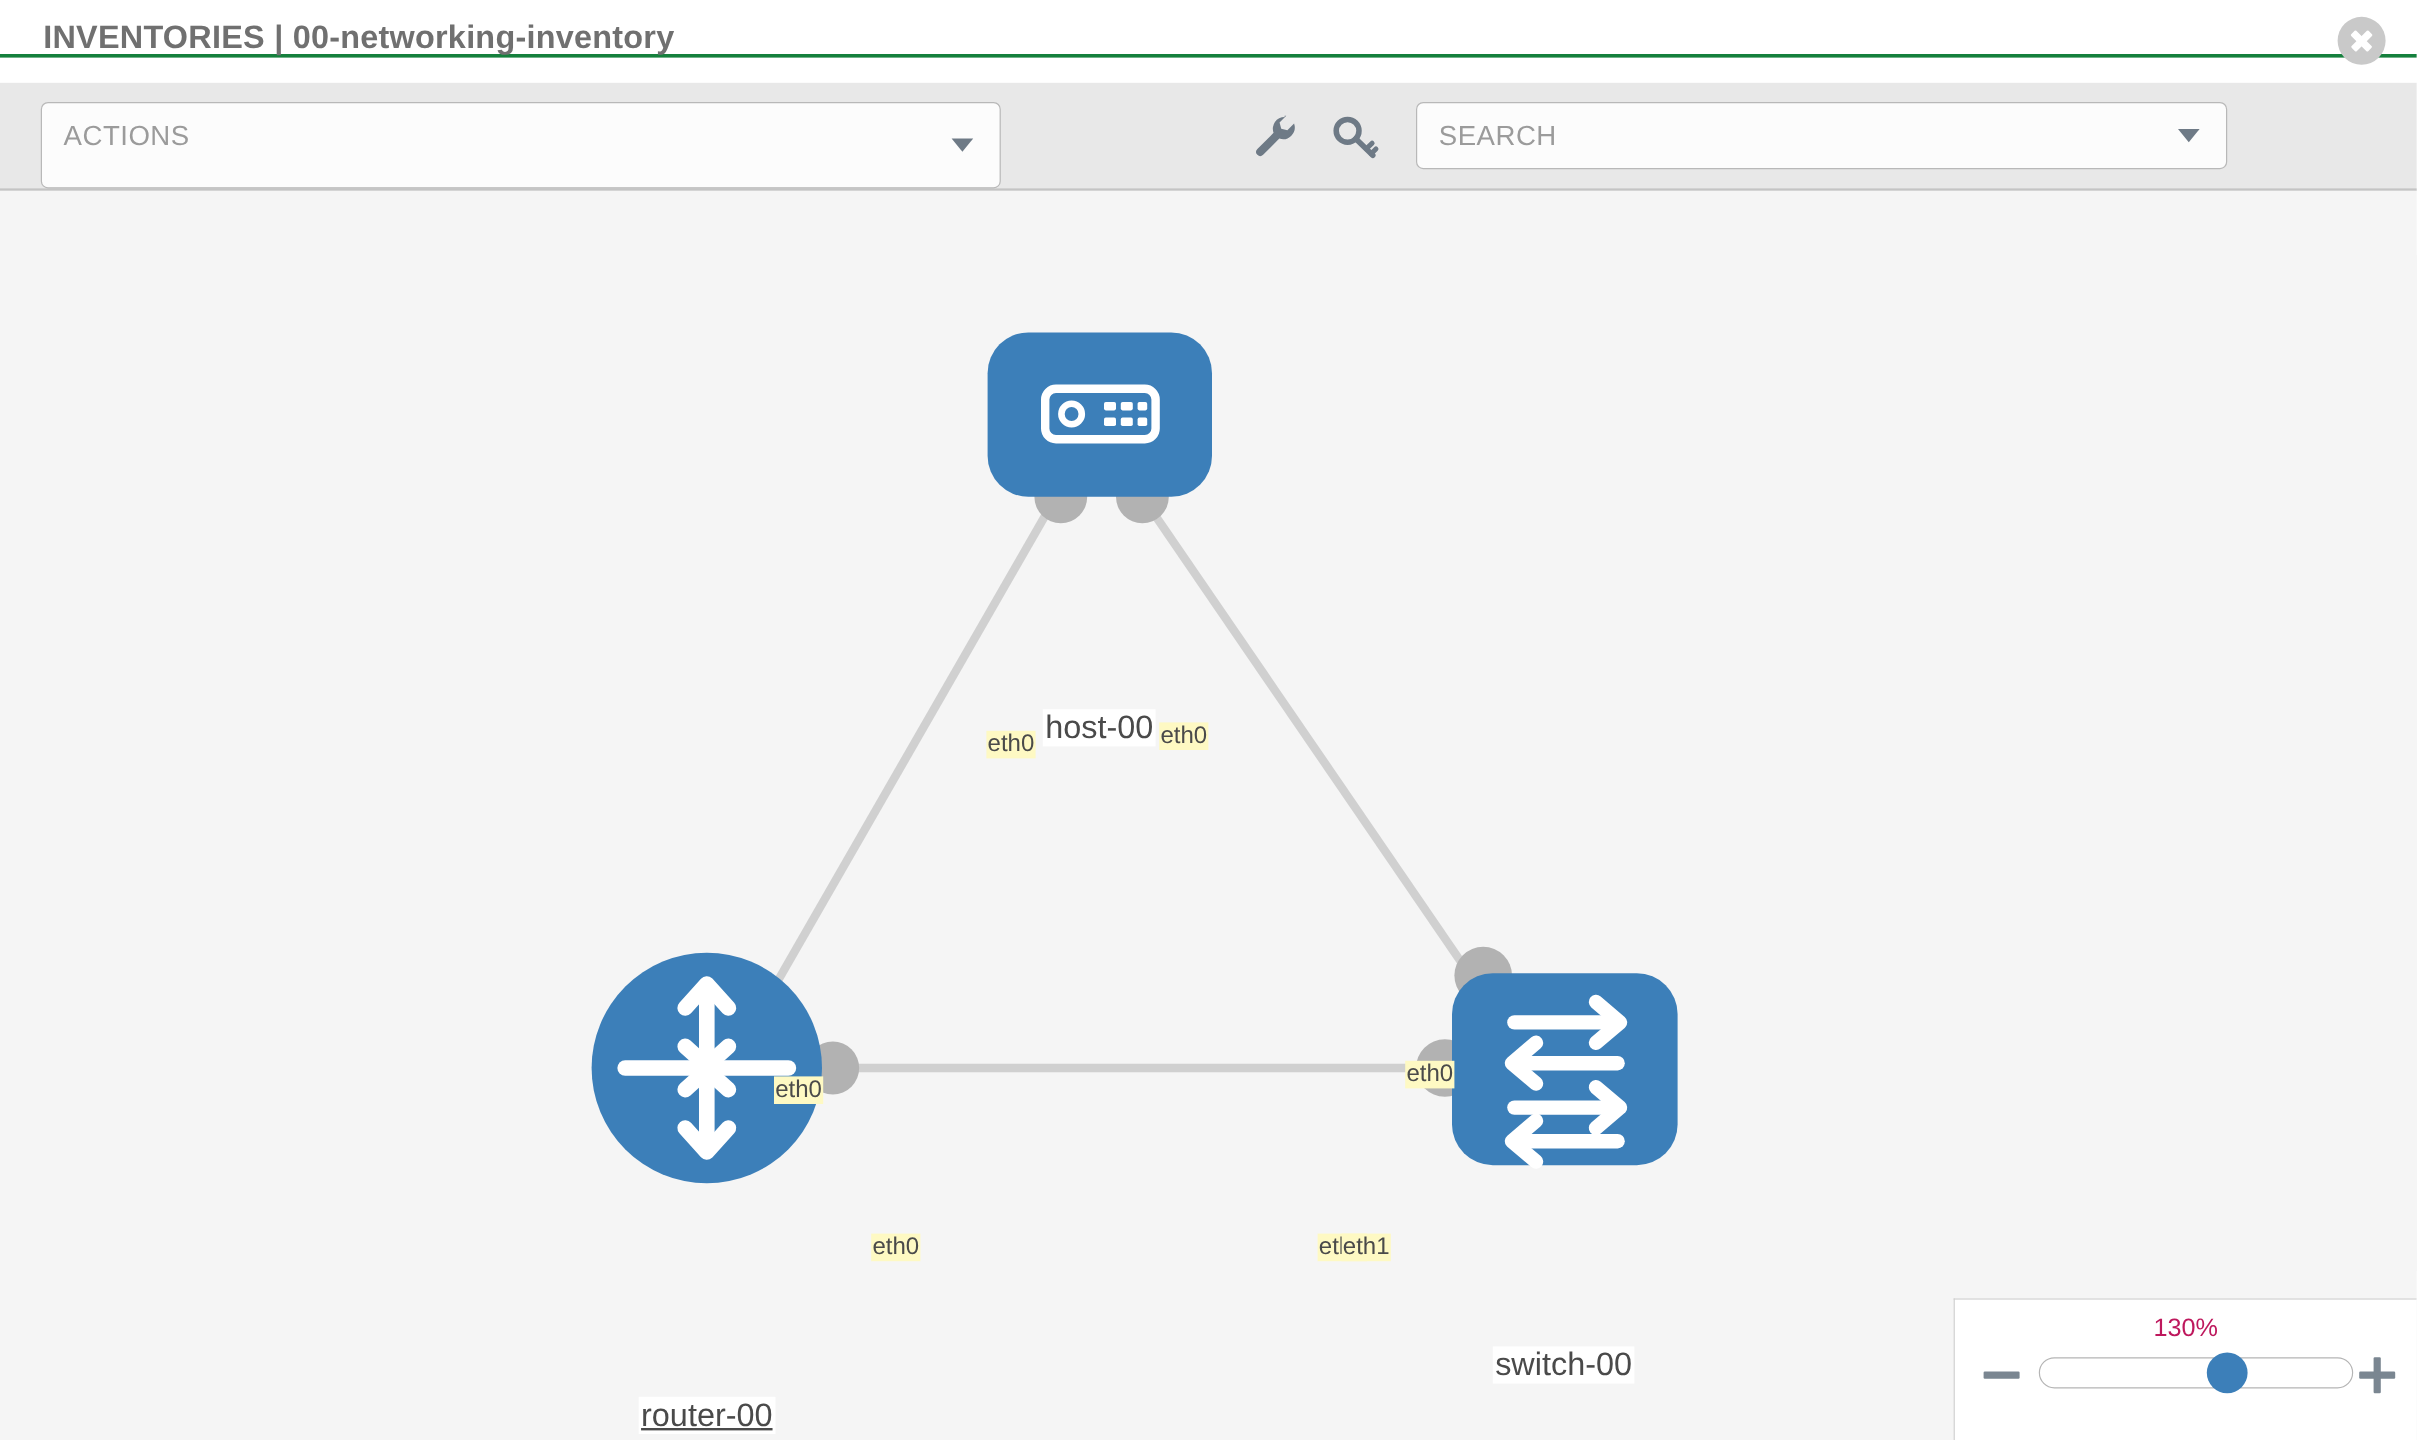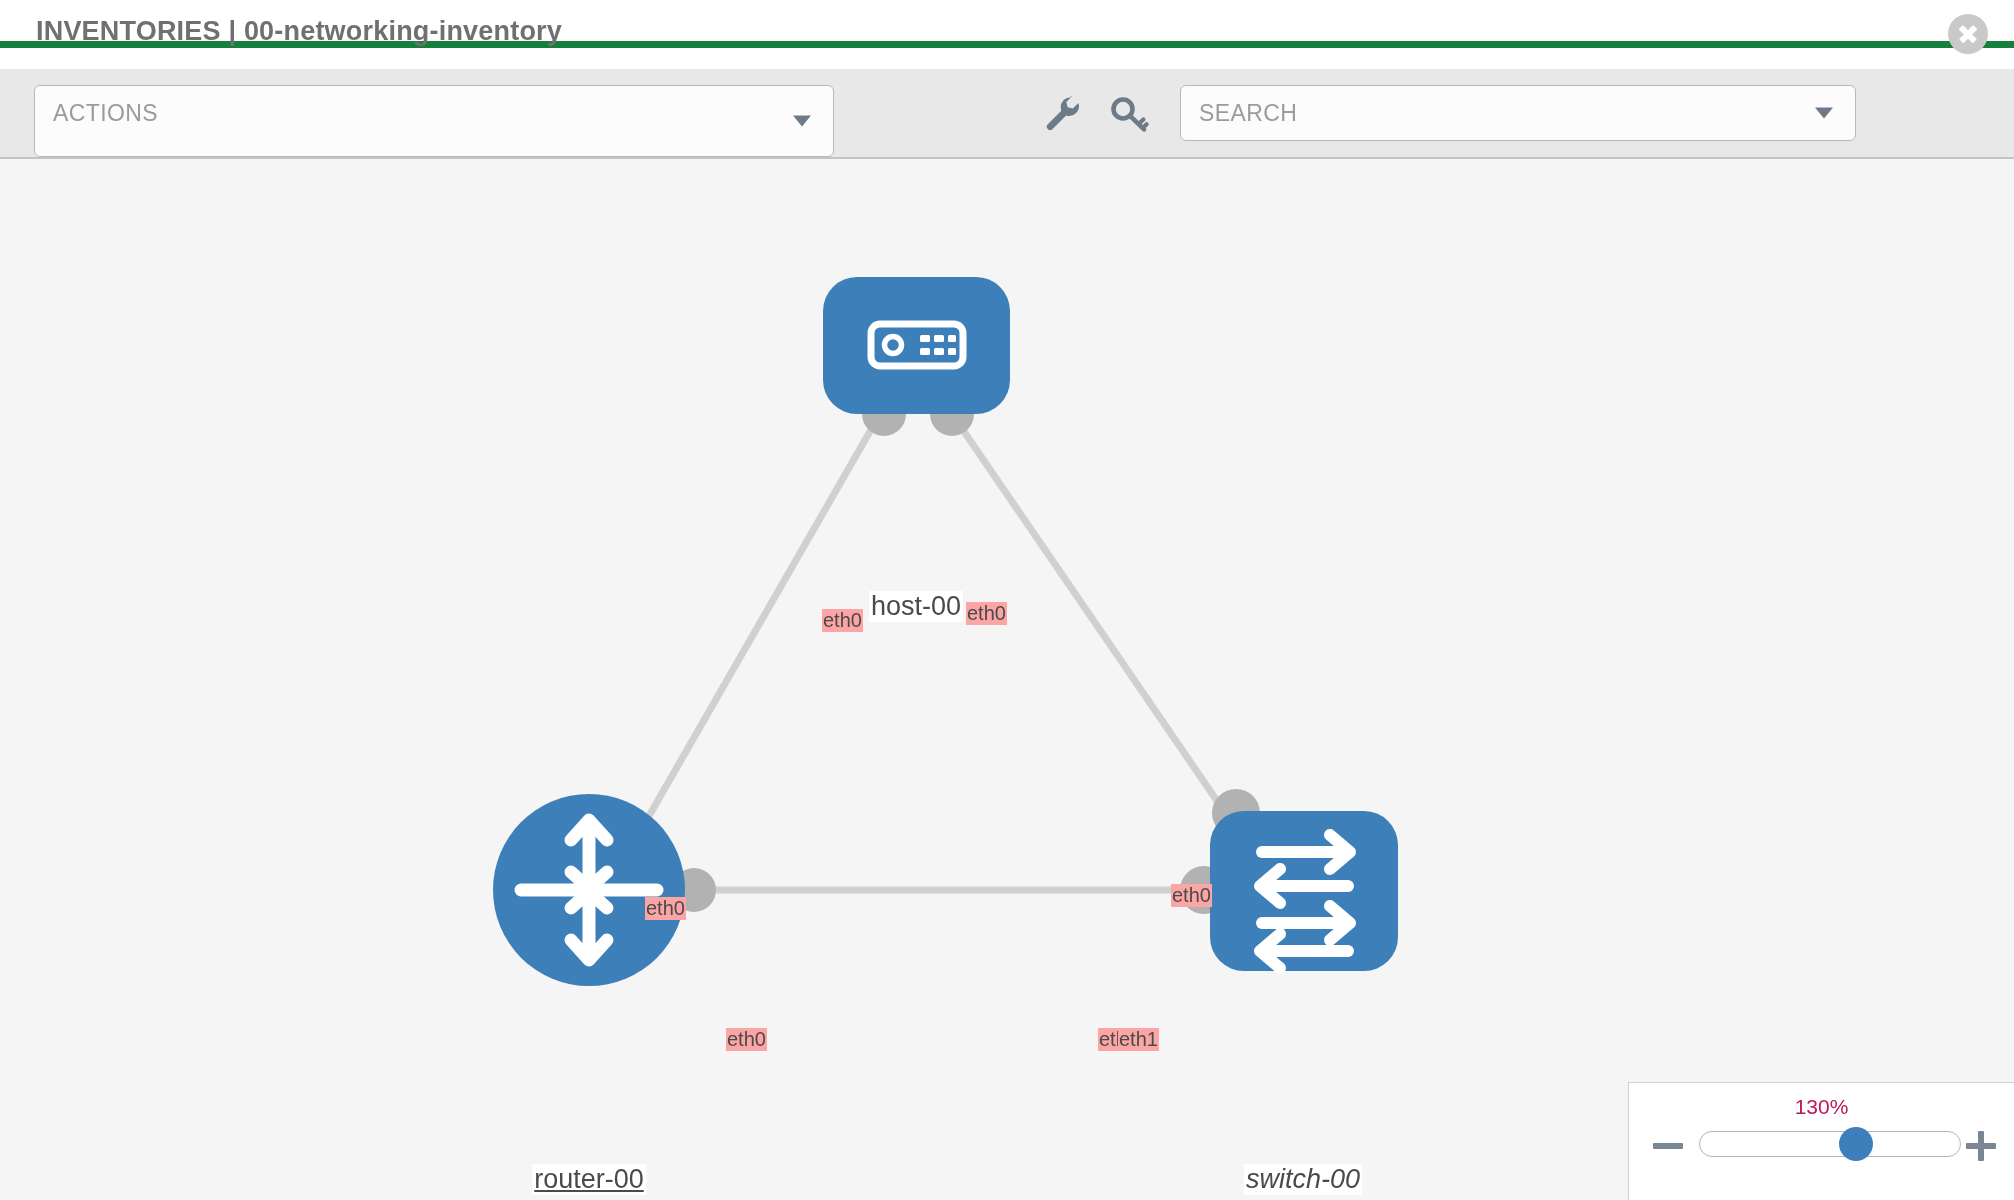--- a/index.html
+++ b/index.html
@@ -8,21 +8,21 @@
     background: #ffffff;
     font-family: "Liberation Sans", sans-serif;
     overflow: hidden;
   }
   #app { position: relative; width: 2014px; height: 1200px; background:#ffffff; }
 
   
   .header {
     position: absolute; left: 0; top: 0; width: 2014px; height: 48px;
     background: #ffffff;
-    border-bottom: 7px solid #15803d;
+    border-bottom: 3px solid #15803d;
   }
   .header-title {
     position: absolute; left: 36px; top: 16px;
     font-size: 27px; font-weight: bold; color: #707070;
     letter-spacing: 0.2px; white-space: nowrap;
   }
   .close-btn {
     position: absolute; right: 26px; top: 14px;
     width: 40px; height: 40px; border-radius: 50%;
     background: #c9c9c9;
@@ -89,21 +89,21 @@
     position: absolute;
     font-size: 27px; color: #4a4a4a;
     background: #ffffff;
     white-space: nowrap;
     padding: 0 2px;
     transform: translateX(-50%);
   }
   .if-label {
     position: absolute;
     font-size: 20px; color: #4a4a4a;
-    background: #fca5a5;
+    background: #fef9c3;
     white-space: nowrap;
     padding: 0 1px;
   }
 
   
   .zoom-widget {
     position: absolute; right: 0; bottom: 0;
     width: 386px; height: 118px;
     background: #ffffff;
     border-top: 1.5px solid #cfcfcf;
@@ -242,21 +242,21 @@
           <path d="M1330 747 L1350 764 L1330 781"></path>
 
           <path d="M1348 792 L1262 792"></path>
           <path d="M1280 775 L1260 792 L1280 809"></path>
         </g>
       </g>
     </svg>
 
     <div class="node-label" style="left:916px; top:432px;">host-00</div>
     <div class="node-label" style="left:589px; top:1005px;text-decoration:underline;">router-00</div>
-    <div class="node-label" style="left:1303px; top:1005px;font-style:italic;">switch-00</div>
+    <div class="node-label" style="left:1303px; top:963px;">switch-00</div>
 
     <div class="if-label" style="left:822px; top:450px;">eth0</div>
     <div class="if-label" style="left:966px; top:443px;">eth0</div>
     <div class="if-label" style="left:645px; top:738px;">eth0</div>
     <div class="if-label" style="left:1171px; top:725px;">eth0</div>
     <div class="if-label" style="left:726px; top:869px;">eth0</div>
     <div class="if-label" style="left:1098px; top:869px;">eth0</div>
     <div class="if-label" style="left:1118px; top:869px;">eth1</div>
 
     <div class="zoom-widget">

